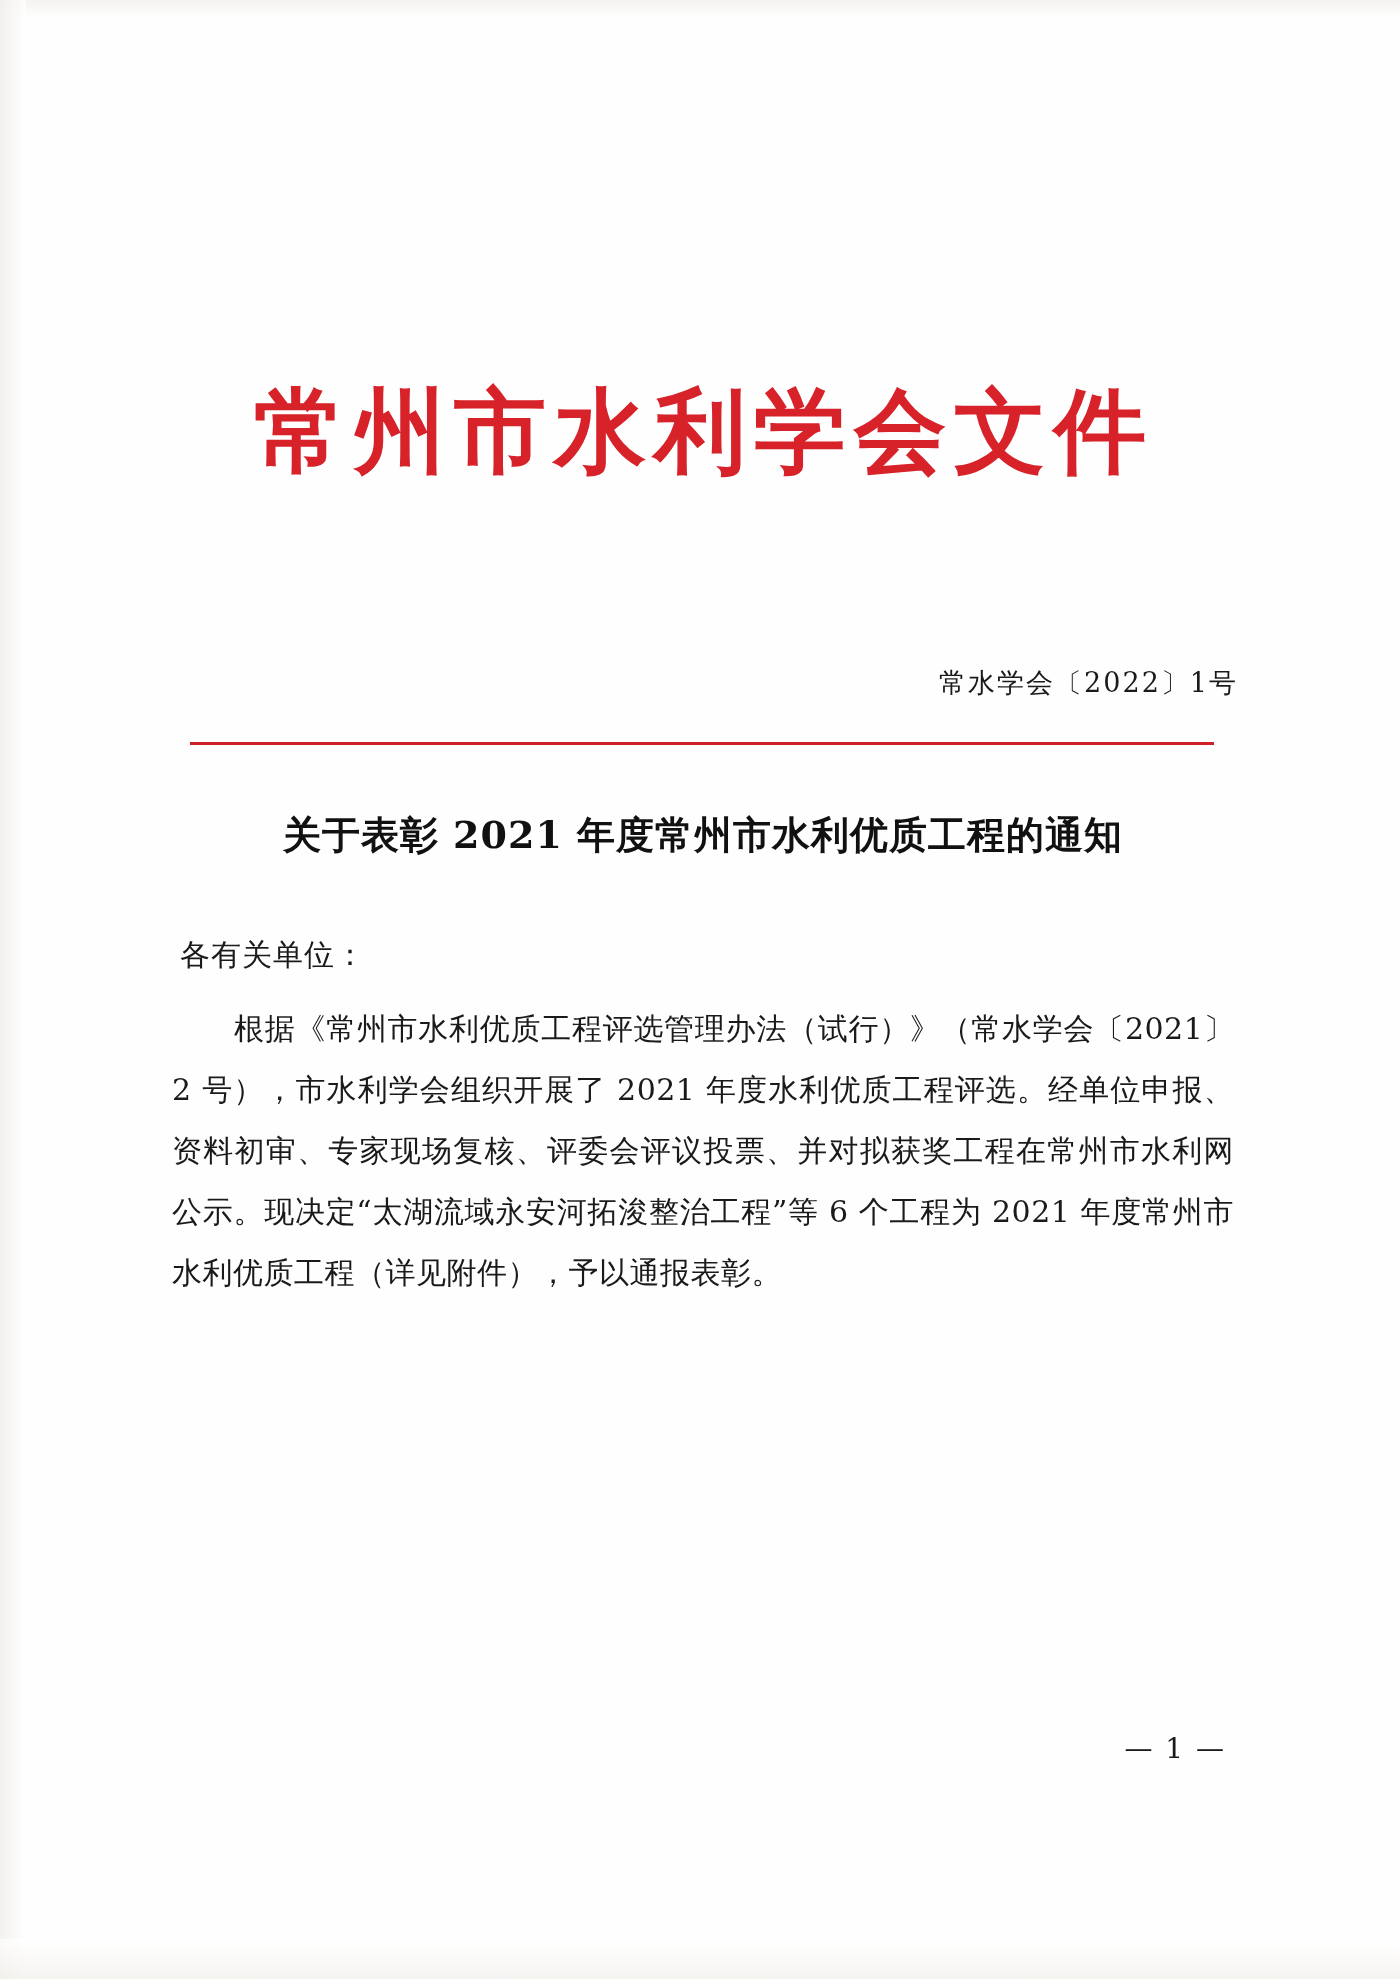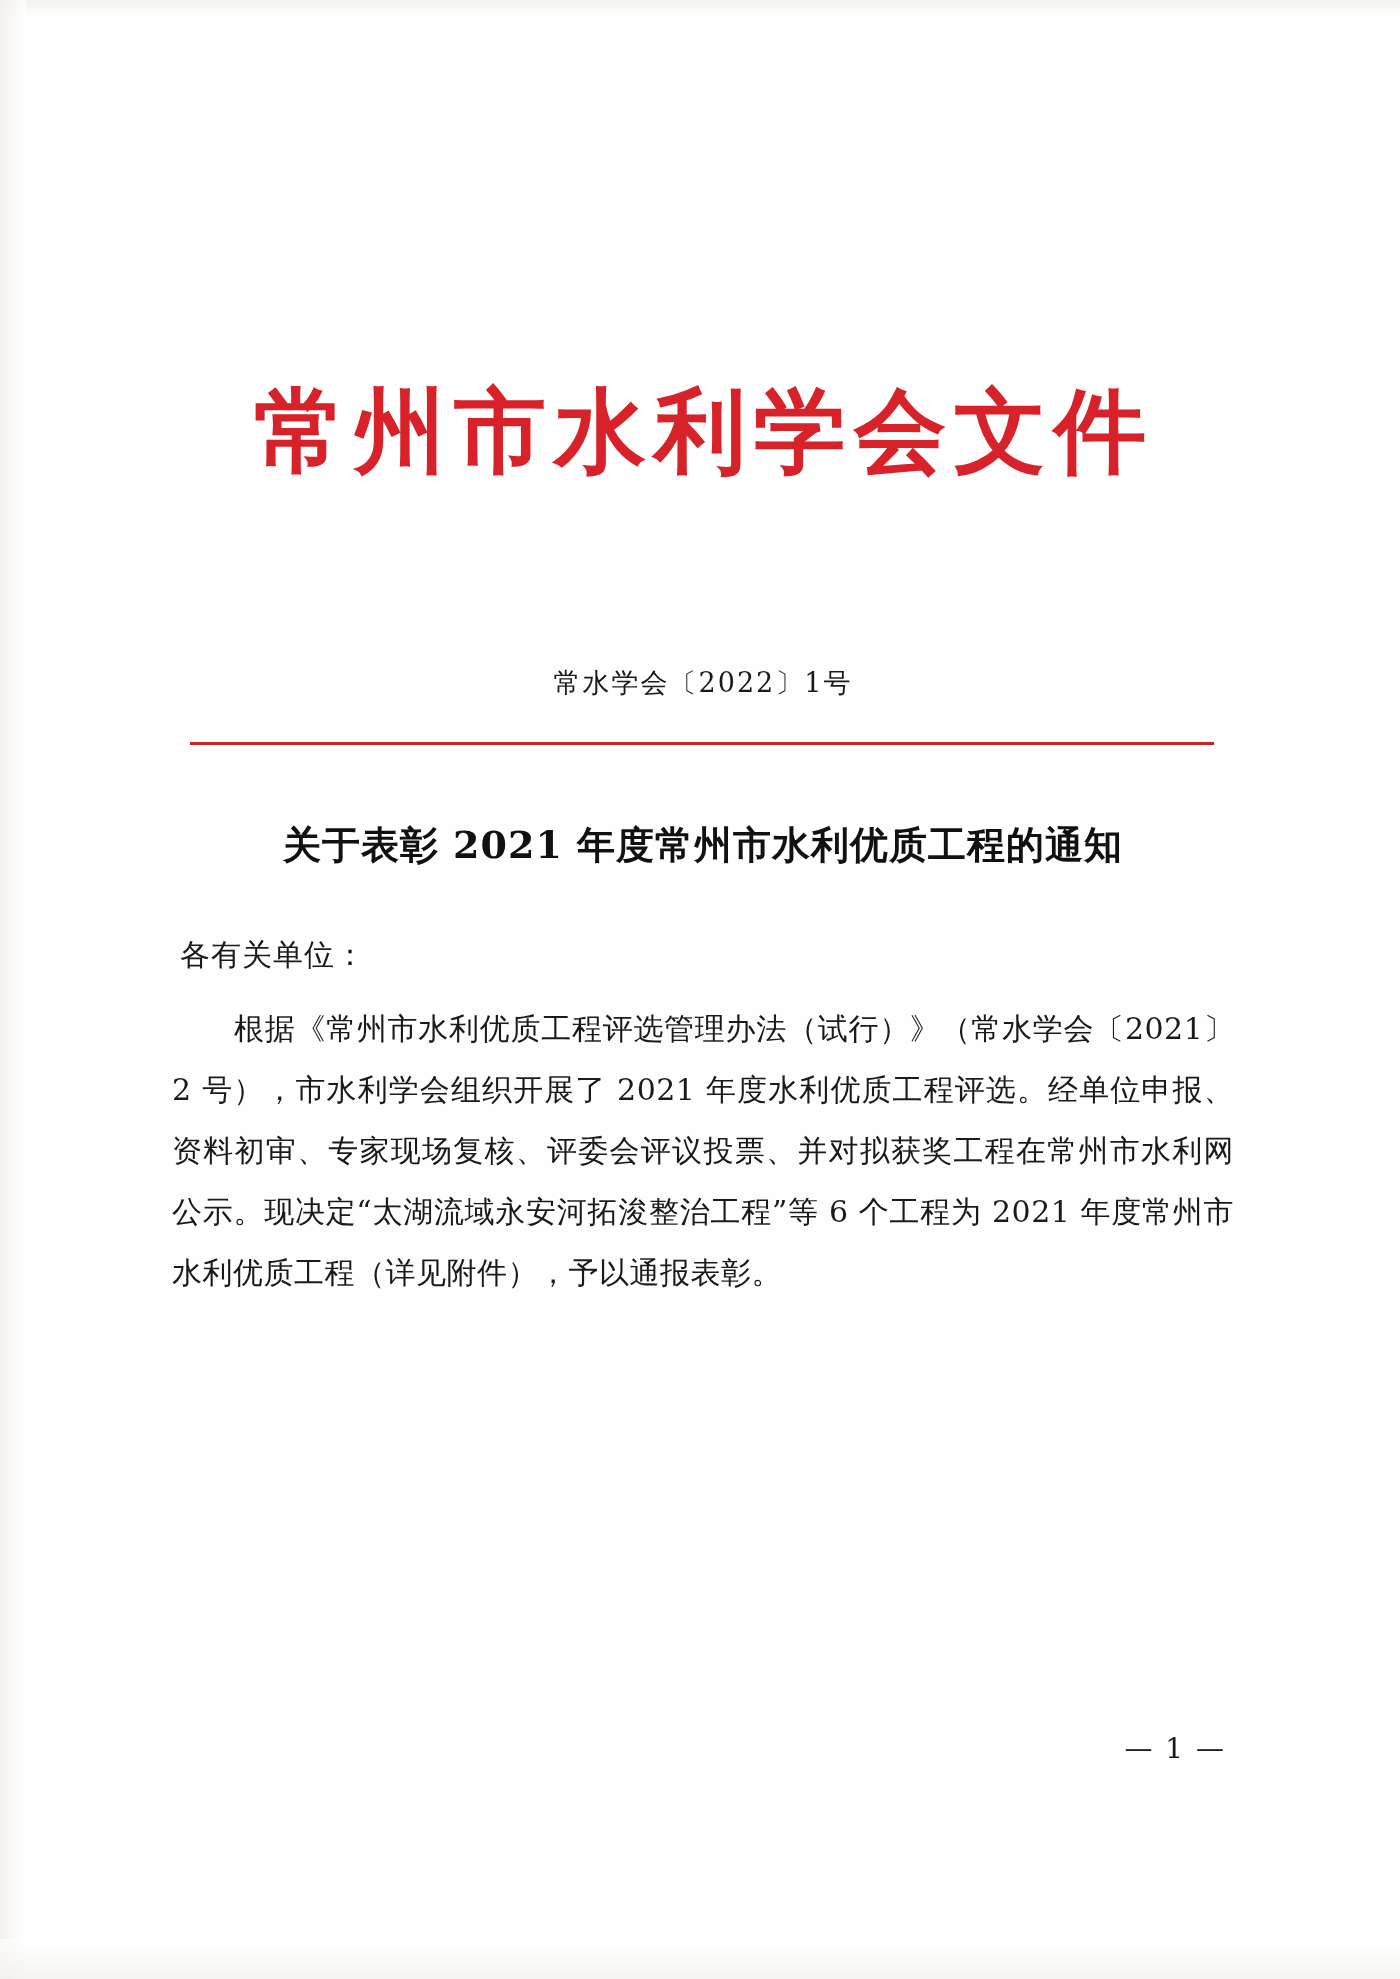--- a/index.html
+++ b/index.html
@@ -70,21 +70,21 @@
     letter-spacing: 8px;
     line-height: 1;
     white-space: nowrap;
   }
 
   .doc-number {
     position: absolute;
     top: 665px;
     left: 0;
     width: 1070px;
-    text-align: center;
+    text-align: right;
     font-size: 27px;
     letter-spacing: 2px;
     color: #1a1a1a;
   }
 
   .red-rule {
     position: absolute;
     top: 742px;
     left: 22px;
     width: 1024px;
@@ -96,21 +96,20 @@
     position: absolute;
     top: 810px;
     left: 0;
     width: 1070px;
     text-align: center;
     font-size: 38px;
     font-weight: bold;
     letter-spacing: 1px;
     color: #111;
     white-space: nowrap;
-    margin-top: 10px;
   }
 
   .salutation {
     position: absolute;
     top: 935px;
     left: 12px;
     font-size: 30px;
     letter-spacing: 1px;
   }
 

